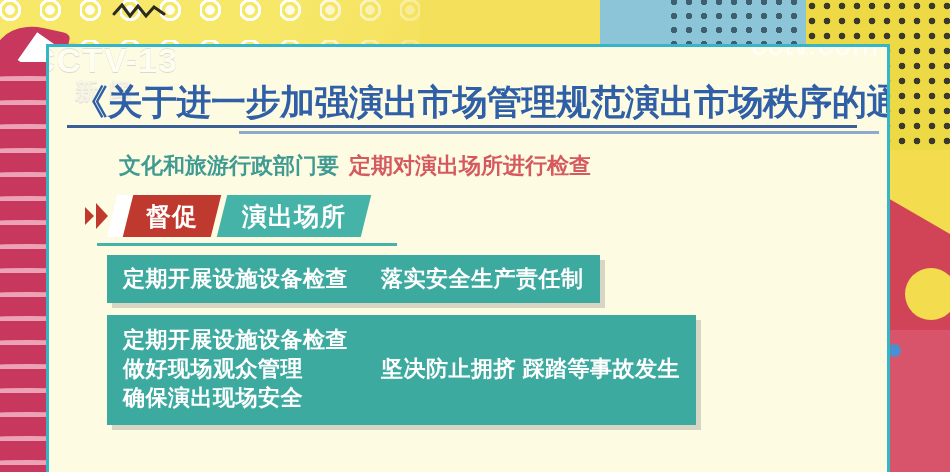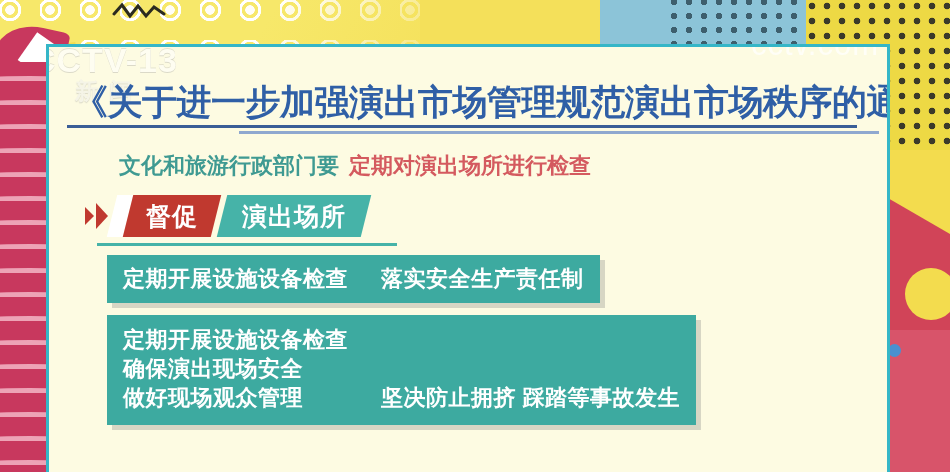--- a/index.html
+++ b/index.html
@@ -350,23 +350,23 @@
         <span class="c1">定期开展设施设备检查</span>
         <span>落实安全生产责任制</span>
       </div>
     </div>
 
     <div class="tblock block2">
       <div class="row">
         <span class="c1">定期开展设施设备检查</span>
       </div>
       <div class="row">
+        <span class="c1">做好现场观众管理</span>
+        <span>坚决防止拥挤  踩踏等事故发生</span>
+      </div>
+      <div class="row">
         <span class="c1">确保演出现场安全</span>
         <span></span>
       </div>
-      <div class="row">
-        <span class="c1">做好现场观众管理</span>
-        <span>坚决防止拥挤  踩踏等事故发生</span>
-      </div>
     </div>
 
   </div>
 </div>
 
 </body></html>

